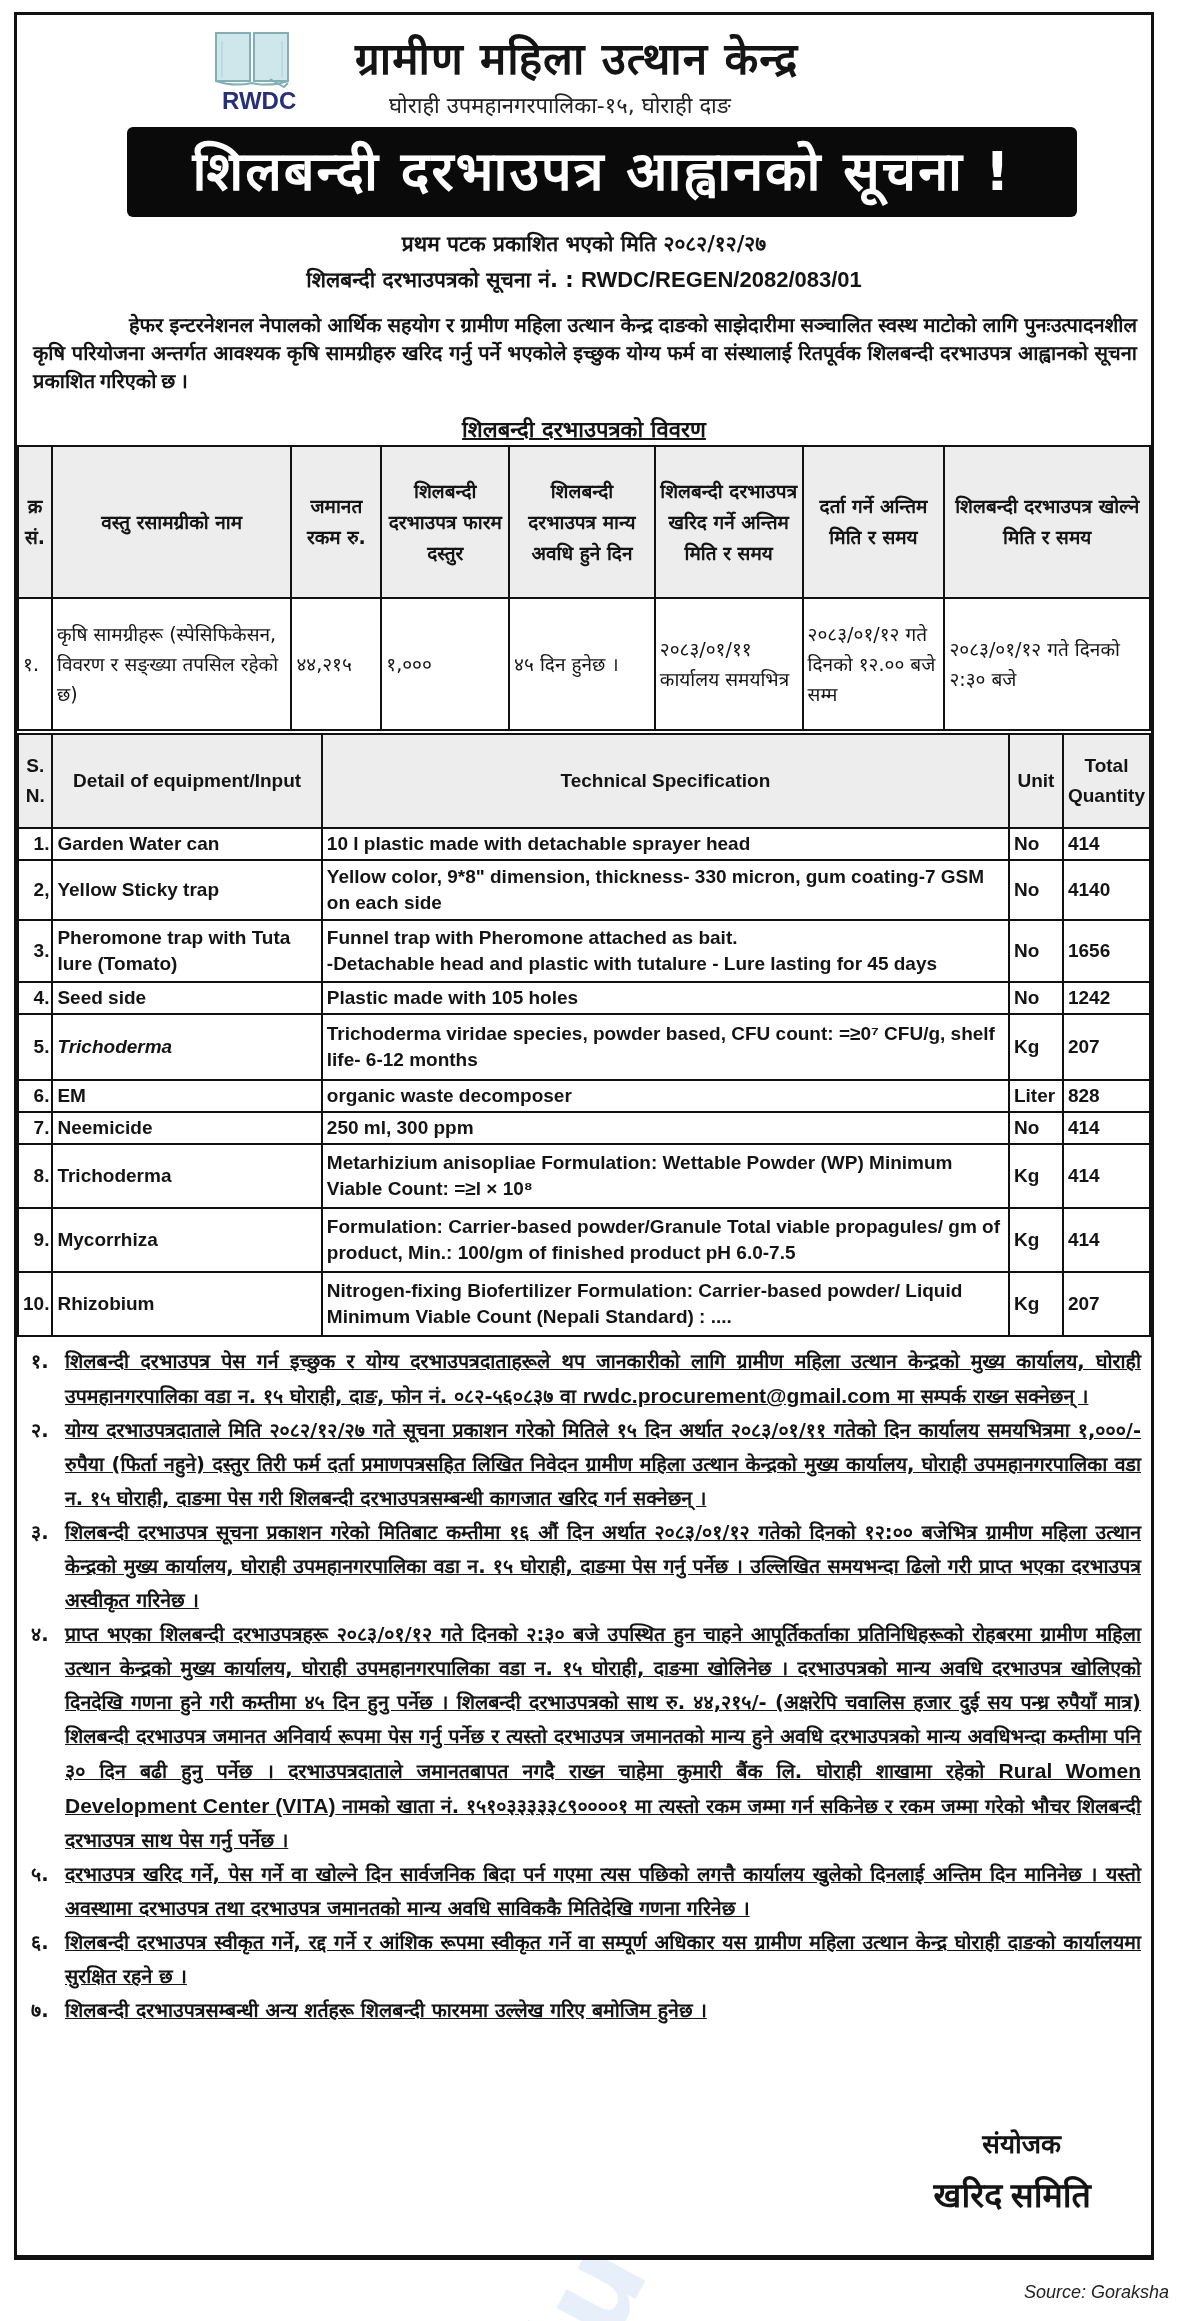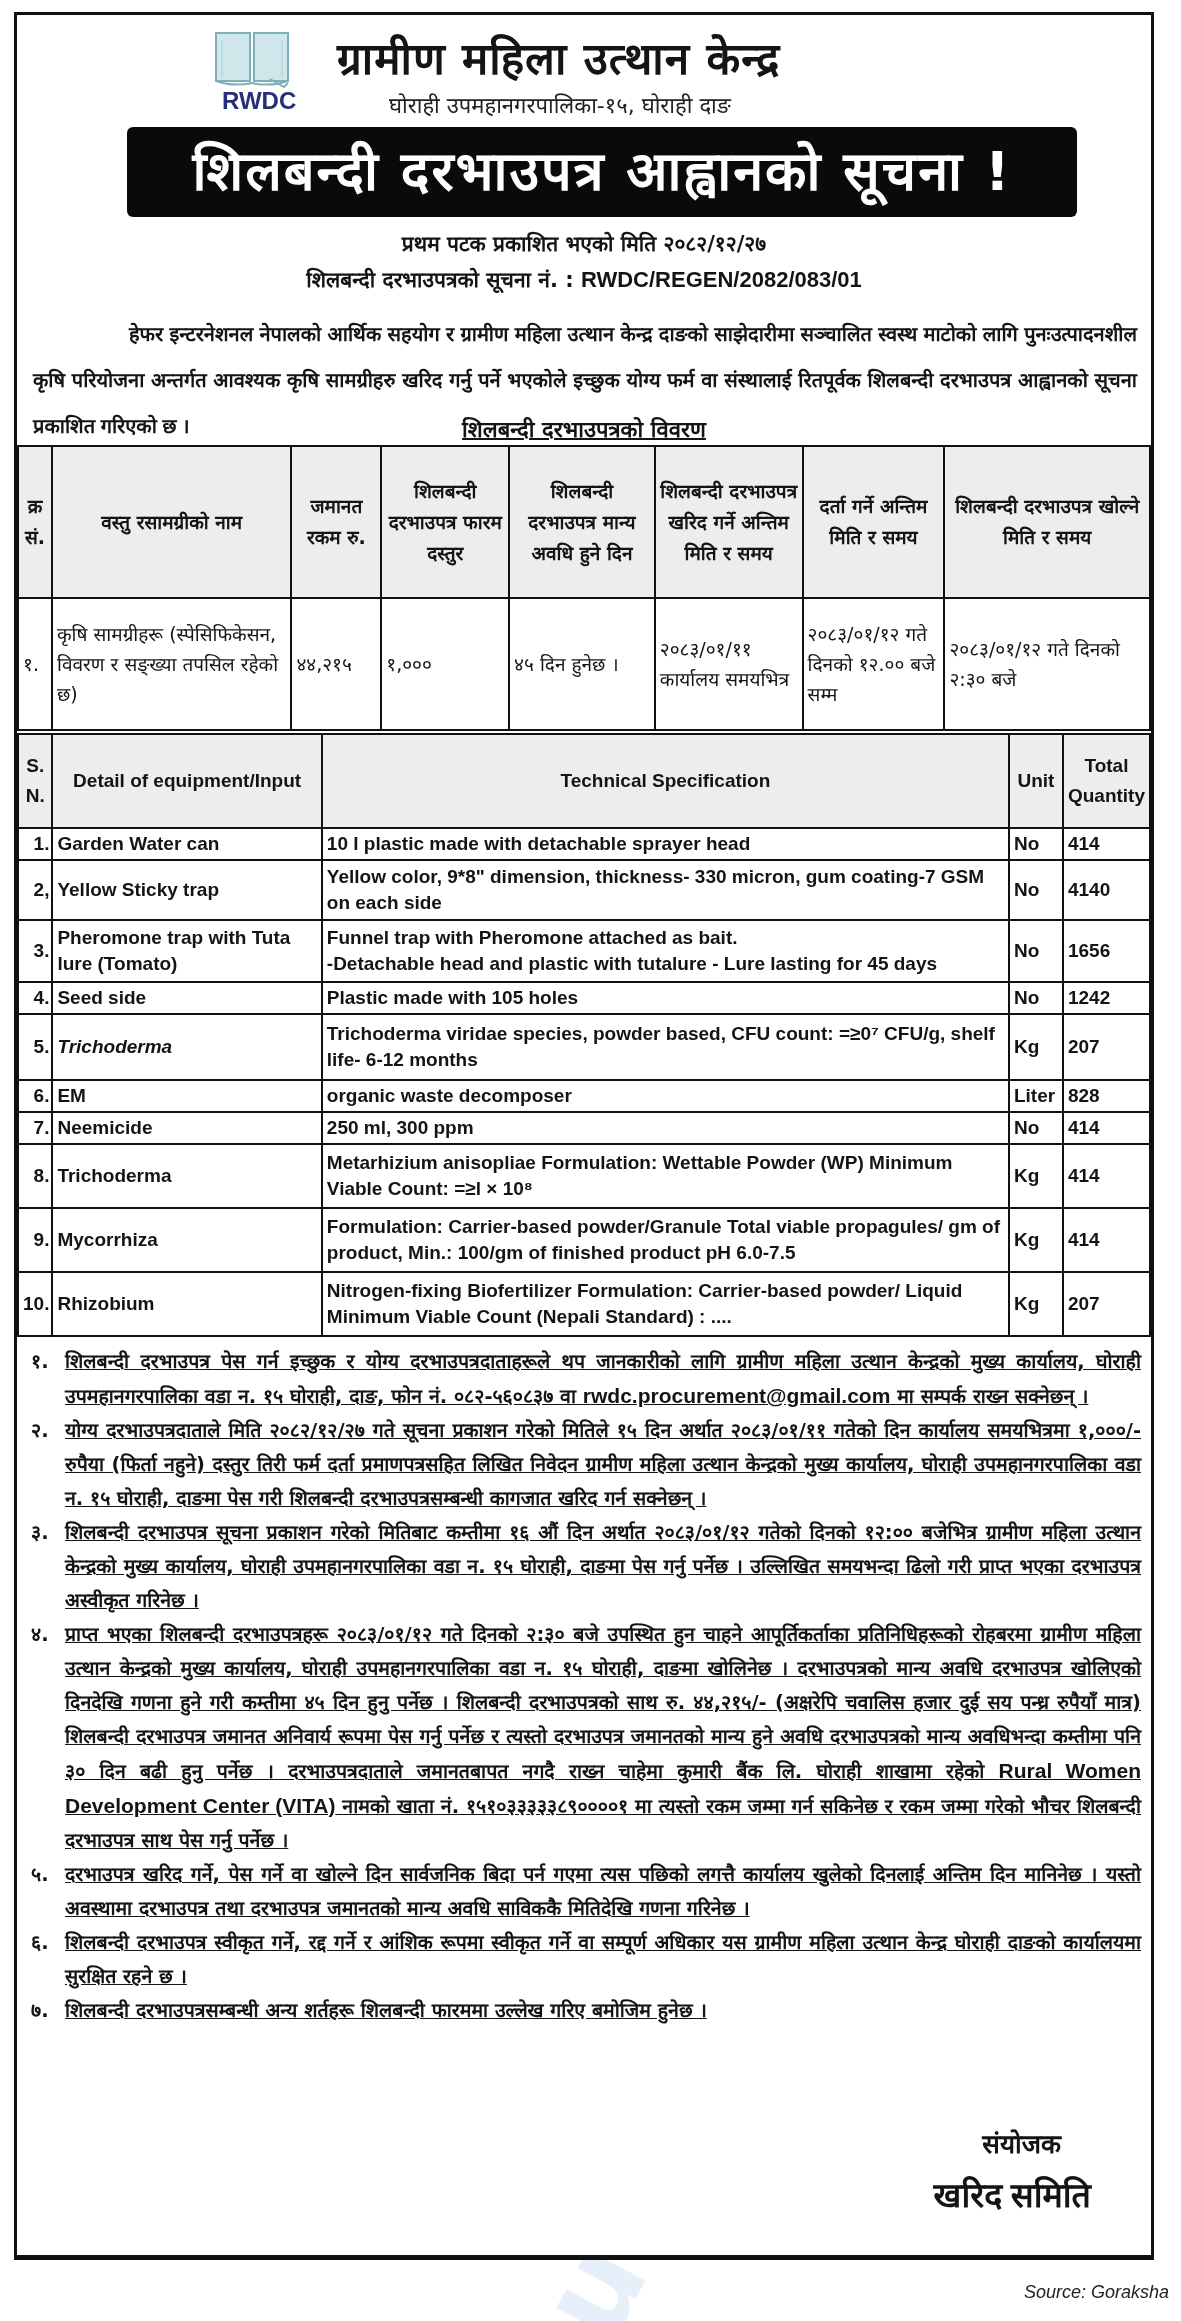--- a/index.html
+++ b/index.html
@@ -8,31 +8,31 @@
   .page { position: absolute; left: 14px; top: 12px; width: 1140px; height: 2248px;
           border: 3px solid #111; border-bottom-width: 5px; box-sizing: border-box; background: #fff; }
   .watermark { position: absolute; font-family: "DejaVu Sans", sans-serif; font-weight: bold;
                color: rgba(120,170,230,0.18); transform: rotate(-62deg); pointer-events: none; }
   
   .hdr { position: absolute; left: 0; top: 0; width: 100%; height: 112px; }
   .logo { position: absolute; left: 191px; top: 8px; width: 110px; height: 100px; }
   .logo-book { position: absolute; left: 6px; top: 4px; width: 76px; height: 62px; }
   .logo-text { position: absolute; left: 14px; top: 64px; font-weight: bold; font-size: 24px; color: #26307a;
                font-family: "Liberation Sans", sans-serif; letter-spacing: 0px; }
-  .org-name { position: absolute; left: 320px; top: 12px; font-size: 44px; font-weight: bold;
+  .org-name { position: absolute; left: 338px; top: 12px; font-size: 44px; font-weight: bold;
               font-family: "DejaVu Sans", sans-serif; letter-spacing: 1px; }
   .org-addr { position: absolute; left: 372px; top: 74px; font-size: 22px; font-family: "DejaVu Sans", sans-serif; color: #222; }
   .banner { position: absolute; left: 110px; top: 112px; width: 950px; height: 90px; background: #0a0a0a;
             border-radius: 6px; color: #fff; font-size: 54px; font-weight: bold; text-align: center;
             line-height: 90px; font-family: "DejaVu Sans", sans-serif; letter-spacing: 2px; }
   .meta-line { position: absolute; left: 0; width: 100%; text-align: center; font-size: 21px;
                font-family: "DejaVu Sans", sans-serif; font-weight: bold; }
   .notice-no-val { font-family: "Liberation Sans", sans-serif; font-weight: bold; font-size: 22px; }
-  .intro { position: absolute; left: 16px; top: 296px; width: 1104px; font-size: 20px; line-height: 46px;
-           font-family: Liberation Sans, sans-serif; font-weight: bold; text-align: justify; text-indent: 96px; }
+  .intro { position: absolute; left: 16px; top: 296px; width: 1104px; font-size: 20px; line-height: 28px;
+           font-family: Liberation Serif, serif; font-weight: bold; text-align: justify; text-indent: 96px; }
   .section-title { position: absolute; left: 0; width: 100%; top: 398px; text-align: center; font-size: 22px;
                    font-weight: bold; font-family: "DejaVu Sans", sans-serif; }
   .section-title span { text-decoration: underline; text-decoration-thickness: 2px; }
   
   table { border-collapse: collapse; position: absolute; }
   .tbl-np { left: 0; top: 430px; width: 1134px; font-family: "DejaVu Sans", sans-serif; font-size: 19px; font-weight: bold; }
   .tbl-np th, .tbl-np td { border: 2px solid #111; padding: 2px 4px; vertical-align: middle; }
   .tbl-np th { background: #ededed; text-align: center; font-weight: bold; line-height: 31px; }
   .tbl-np td { line-height: 30px; text-align: left; font-weight: normal; }
   

